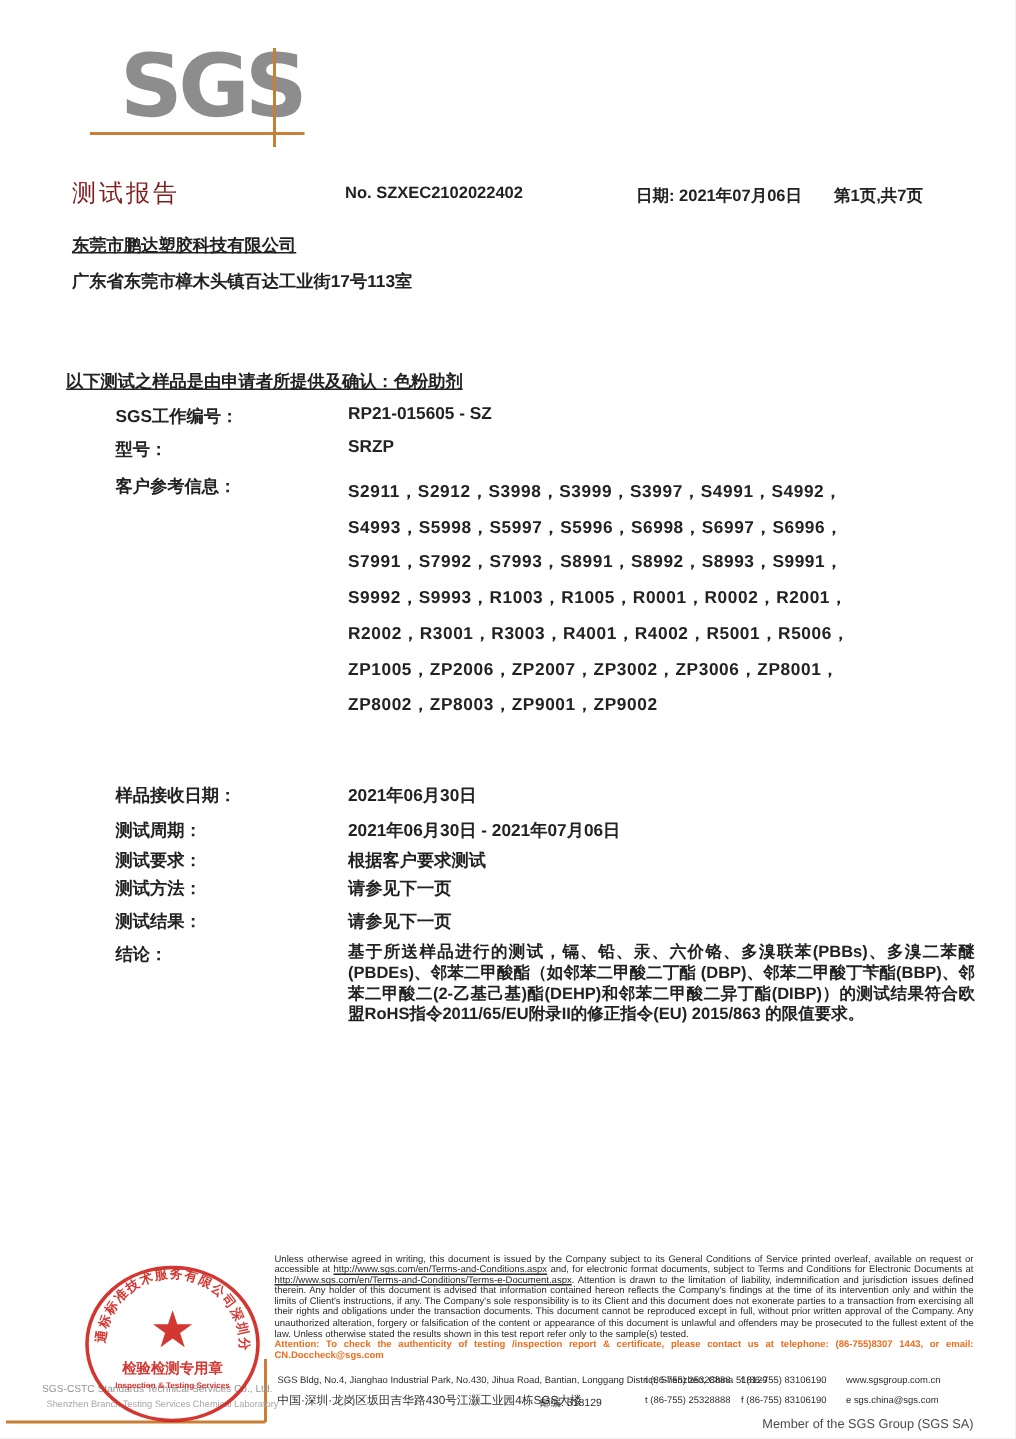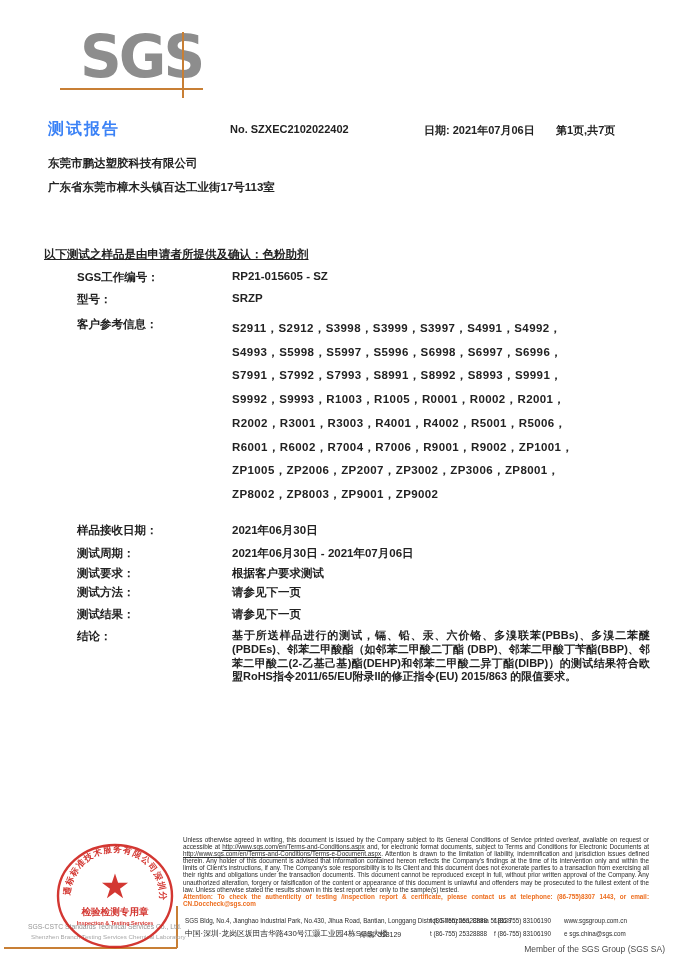--- a/index.html
+++ b/index.html
@@ -4,25 +4,25 @@
 <style>
   html,body{margin:0;padding:0;background:#e8e8e8;}
   .page{position:relative;width:677px;height:959px;background:#ffffff;overflow:hidden;
         font-family:"Liberation Sans","DejaVu Sans",sans-serif;color:#222;margin:0 auto;}
   
   .logo-text{position:absolute;left:80px;top:28px;font-size:58px;font-weight:700;color:#8d8d8d;
              letter-spacing:-3px;font-family:"DejaVu Sans","Liberation Sans",sans-serif;line-height:1;}
   .logo-hline{position:absolute;left:60px;top:88px;width:143px;height:2px;background:#c87f35;}
   .logo-vline{position:absolute;left:182px;top:32px;width:2px;height:66px;background:#c87f35;}
   
-  .hdr-title{position:absolute;left:48px;top:119px;font-size:16px;font-weight:700;letter-spacing:2px;color:#3b82f6;}
+  .hdr-title{position:absolute;left:48px;top:119px;font-size:16px;font-weight:400;letter-spacing:2px;color:#7f1d1d;}
   .hdr-no{position:absolute;left:230px;top:123px;font-size:11px;font-weight:600;}
   .hdr-date{position:absolute;left:424px;top:123px;font-size:11px;font-weight:600;}
   .hdr-pages{position:absolute;left:556px;top:123px;font-size:11px;font-weight:600;}
-  .applicant-name{position:absolute;left:48px;top:156px;font-size:11.5px;font-weight:600;}
+  .applicant-name{position:absolute;left:48px;top:156px;font-size:11.5px;font-weight:600;text-decoration:underline;}
   .applicant-addr{position:absolute;left:48px;top:180px;font-size:11.5px;font-weight:600;}
   .statement{position:absolute;left:44px;top:247px;font-size:11.5px;font-weight:600;text-decoration:underline;}
   
   .row{position:absolute;left:48px;width:604px;}
   .lbl{position:absolute;left:0;top:0;font-size:11.5px;font-weight:600;white-space:nowrap;margin-left:29px;}
   .val{position:absolute;left:184px;top:0;font-size:11.5px;font-weight:600;white-space:nowrap;}
   .val.ref div{line-height:23.7px;letter-spacing:.4px;}
   .val.concl{width:418px;white-space:normal;line-height:13.8px;font-size:11px;text-align:justify;}
   
   .legal{position:absolute;left:183px;top:836px;width:466px;font-size:6.35px;line-height:7.1px;
@@ -31,21 +31,21 @@
   .attention{color:#ed6d1e;font-weight:700;}
   .addr{position:absolute;left:182px;top:915px;width:470px;color:#2b2b2b;}
   .addr-line{position:relative;height:13px;font-size:6.3px;text-align:right;}
   .a-pos{position:absolute;top:2px;white-space:nowrap;}
   .a0{left:3px;}
   .a-cn{left:3px;font-size:7.8px;top:0;}
   .a-zip{left:178px;font-size:7px;}
   .a-tel{left:248px;}
   .a-fax{left:312px;}
   .a-web{left:382px;}
-  .member{position:absolute;right:12px;top:944px;font-size:8.5px;color:#4a4a4a;}
+  .member{position:absolute;right:28px;top:944px;font-size:8.5px;color:#4a4a4a;}
   .f-vline{position:absolute;left:176px;top:906px;width:2px;height:42px;background:#c87f35;}
   .f-hline{position:absolute;left:4px;top:947px;width:173px;height:2px;background:#c87f35;}
   .stamp{position:absolute;left:53px;top:841px;width:124px;height:114px;opacity:.9;z-index:2;}
   .substamp1{position:absolute;left:28px;top:923px;font-size:6.8px;color:#959595;z-index:1;white-space:nowrap;}
   .substamp2{position:absolute;left:31px;top:933px;font-size:6.2px;color:#a7a7a7;z-index:1;white-space:nowrap;}
 </style>
 </head>
 <body>
 
 <div class="page">
@@ -73,21 +73,20 @@
     <div class="val">SRZP</div>
   </div>
   <div class="row" style="top:317px">
     <div class="lbl">客户参考信息：</div>
     <div class="val ref">
       <div>S2911，S2912，S3998，S3999，S3997，S4991，S4992，</div>
       <div>S4993，S5998，S5997，S5996，S6998，S6997，S6996，</div>
       <div>S7991，S7992，S7993，S8991，S8992，S8993，S9991，</div>
       <div>S9992，S9993，R1003，R1005，R0001，R0002，R2001，</div>
       <div>R2002，R3001，R3003，R4001，R4002，R5001，R5006，</div>
-      <div>R6001，R6002，R7004，R7006，R9001，R9002，ZP1001，</div>
       <div>ZP1005，ZP2006，ZP2007，ZP3002，ZP3006，ZP8001，</div>
       <div>ZP8002，ZP8003，ZP9001，ZP9002</div>
     </div>
   </div>
   <div class="row" style="top:523px">
     <div class="lbl">样品接收日期：</div>
     <div class="val">2021年06月30日</div>
   </div>
   <div class="row" style="top:546px">
     <div class="lbl">测试周期：</div>

